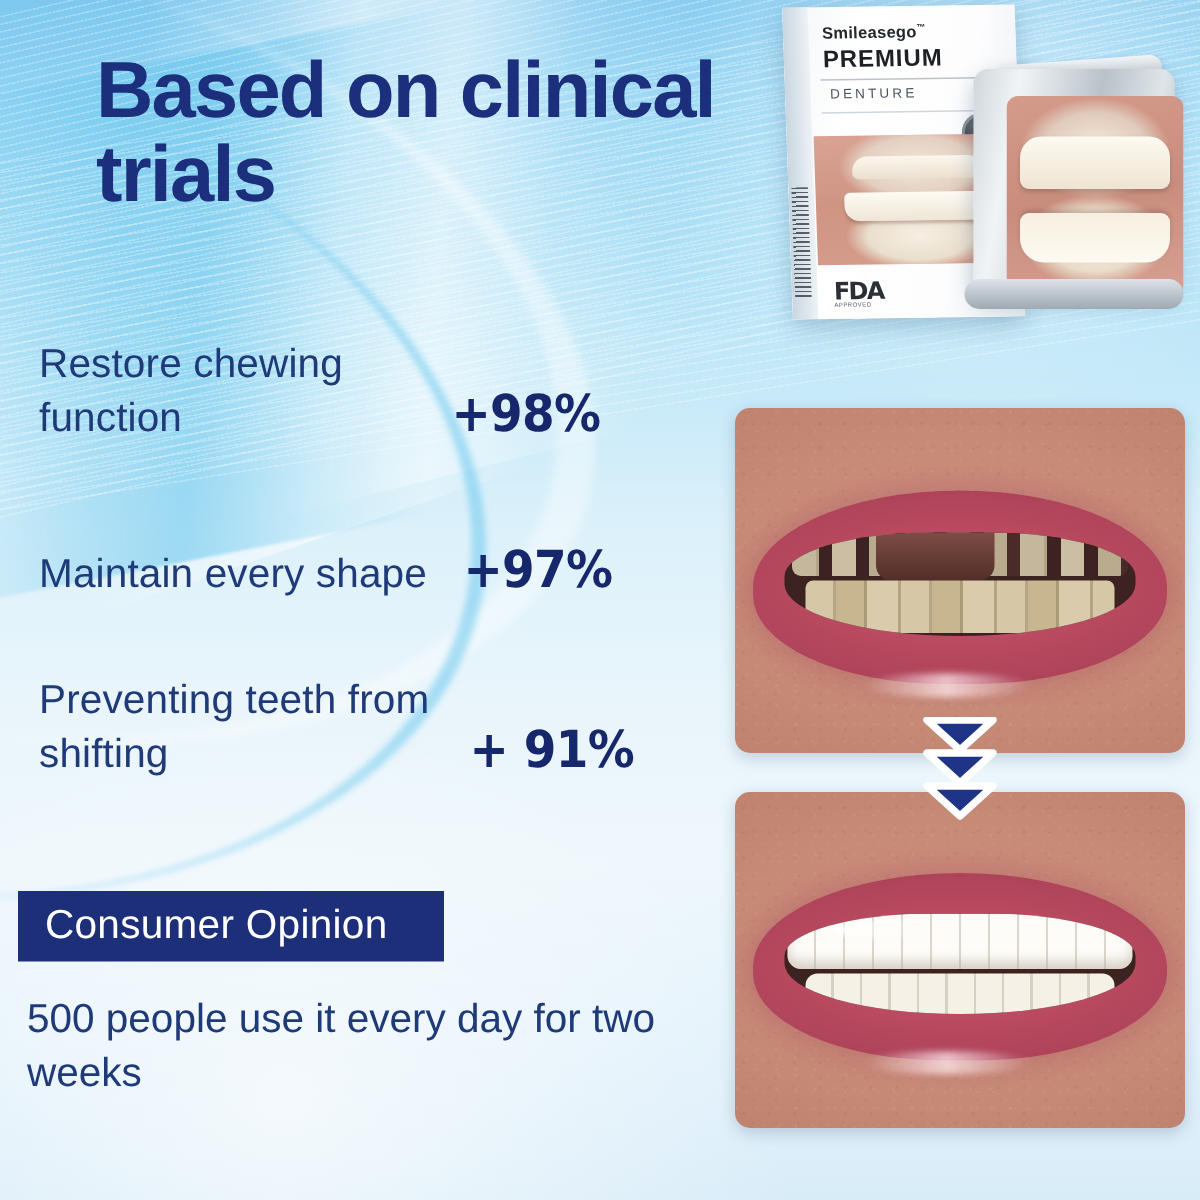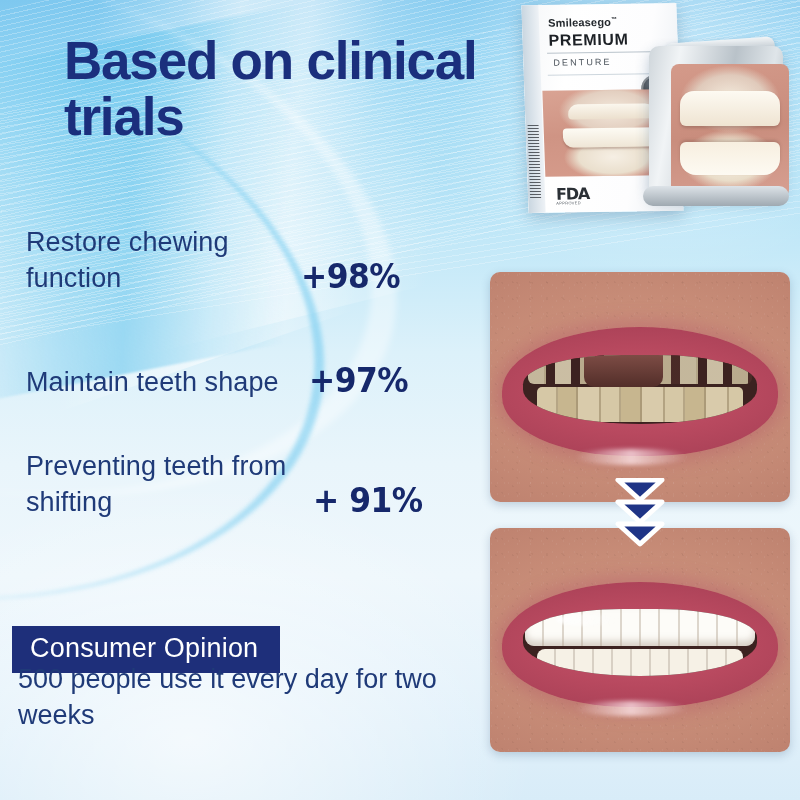--- a/index.html
+++ b/index.html
@@ -153,22 +153,22 @@
     transform-origin: left center;
   }
   .benefit.b1 .benefit-pct { margin-top: 2px; }
   .benefit.b2 .benefit-pct { margin-top: 26px; margin-left: 8px; }
   .benefit.b3 .benefit-pct { margin-top: 46px; margin-left: 12px; }
   .benefit.b3 { margin-bottom: 26px; }
 
   
   .opinion-banner {
     position: absolute;
-    left: 12px; top: 626px;
-    padding: 7px 22px 9px 18px;
+    left: 12px; top: 594px;
+    padding: 7px 38px 9px 18px;
     background: #1e2f7a;
     color: #ffffff;
     font-size: 27px;
     letter-spacing: .2px;
   }
   .opinion-text {
     position: absolute;
     left: 18px; top: 662px;
     width: 440px;
     color: #1f3a78;
@@ -484,21 +484,21 @@
   </div>
 
   <div class="headline">Based on clinical trials</div>
 
   <div class="benefits">
     <div class="benefit b1">
       <div class="benefit-label">Restore chewing function</div>
       <div class="benefit-pct">+98%</div>
     </div>
     <div class="benefit b2">
-      <div class="benefit-label">Maintain teeth shape</div>
+      <div class="benefit-label">Maintain every shape</div>
       <div class="benefit-pct">+97%</div>
     </div>
     <div class="benefit b3">
       <div class="benefit-label">Preventing teeth from shifting</div>
       <div class="benefit-pct">+ 91%</div>
     </div>
   </div>
 
   <div class="opinion-banner">Consumer Opinion</div>
   <div class="opinion-text">500 people use it every day for two weeks</div>

